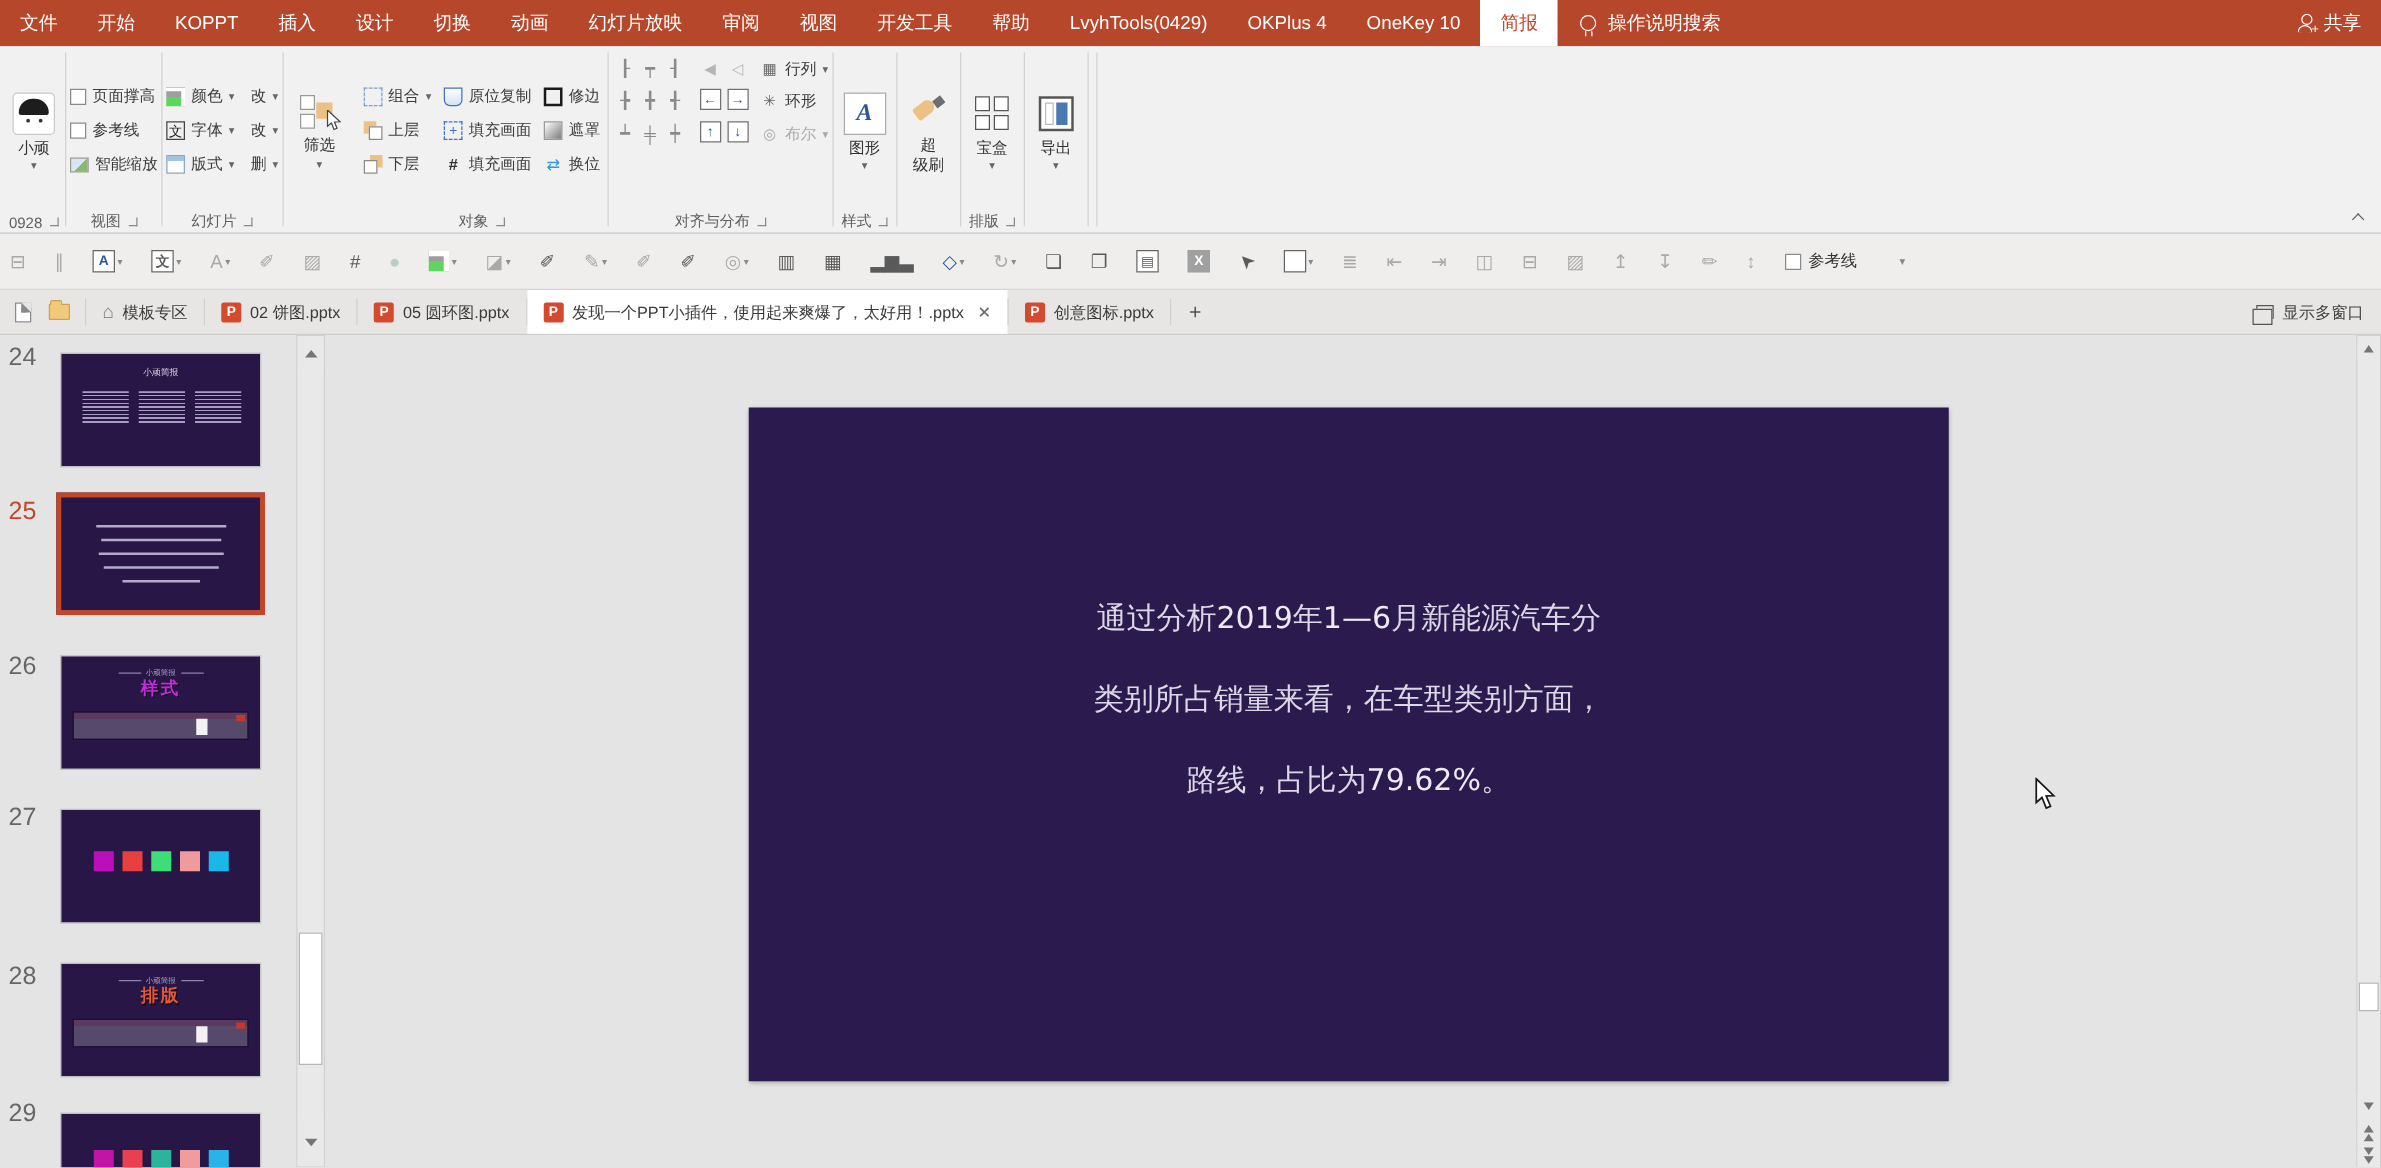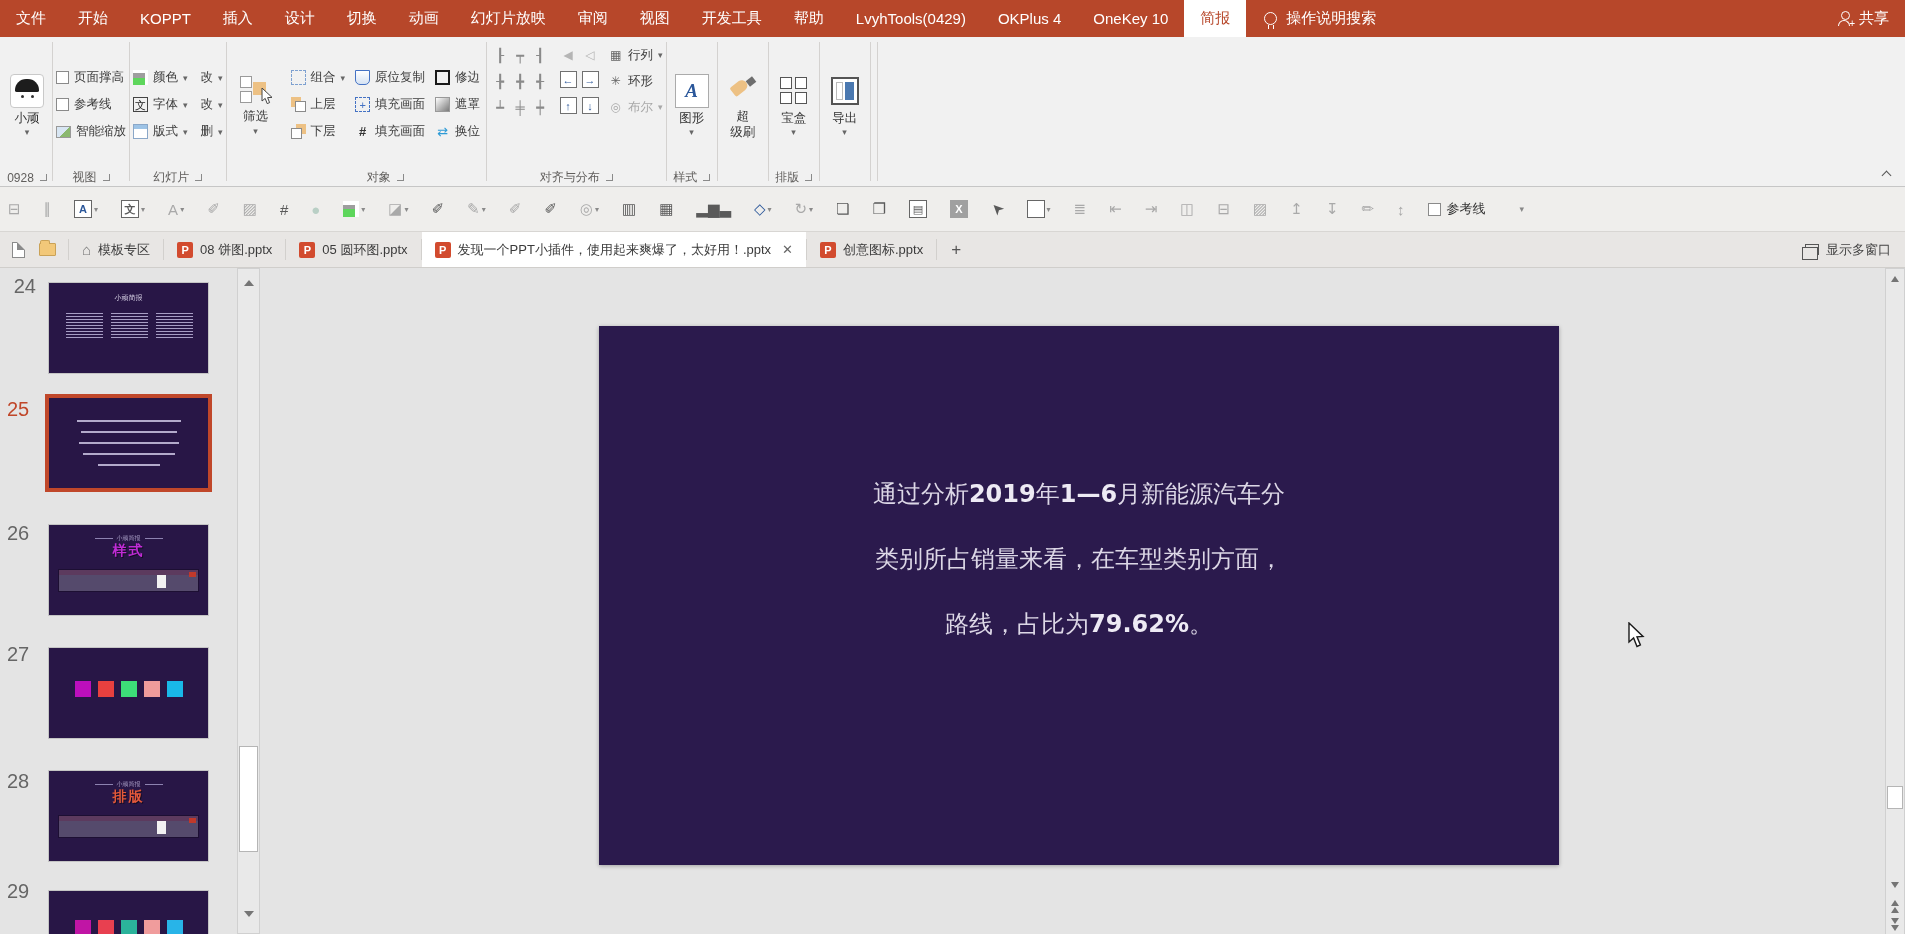--- a/index.html
+++ b/index.html
@@ -142,21 +142,21 @@
   .sbtn { position:absolute; left:0; right:0; display:grid; place-items:center; background:#e9e9e9; }
   .tri-up { width:0; height:0; border-left:5px solid transparent; border-right:5px solid transparent; border-bottom:6px solid #757575; }
   .tri-down { width:0; height:0; border-left:5px solid transparent; border-right:5px solid transparent; border-top:6px solid #757575; }
   .tri-s { border-left-width:4px; border-right-width:4px; }
   .sthumb { position:absolute; left:1px; right:1px; background:#fff; border:1px solid #b5b5b5; }
   .dbl { display:flex; flex-direction:column; gap:1px; align-items:center; }
 
   
   .slide { position:absolute; left:599px; top:58px; width:960px; height:539px; background:#2b1a4d; box-shadow:0 1px 4px rgba(0,0,0,.3); }
   .slide-text { position:absolute; left:0; right:0; top:136px; text-align:center; font-size:24px; line-height:65px; color:#dcd7e6; font-family:"DejaVu Sans","Liberation Sans",sans-serif; }
-  .slide-text .b { font-weight:bold; color:#edeaf4; }
+  .slide-text .b { font-weight:normal; color:#edeaf4; }
   .mouse-cursor { position:absolute; left:1628px; top:354px; }
 </style>
 </head>
 <body>
 
 <div class="titlebar">
   <div class="menu-tabs" id="menu-tabs">
       <div class="menu-tab">文件</div>
       <div class="menu-tab">开始</div>
       <div class="menu-tab">KOPPT</div>
@@ -598,21 +598,21 @@
   </div>
   <div class="db-sep"></div>
   <div id="doc-tabs" style="display:flex;align-items:stretch;">
       <div class="doc-tab">
         <span class="home-ic">⌂</span>
         <span>模板专区</span>
       </div>
       <div class="db-sep"></div>
       <div class="doc-tab">
         <span class="ppt-ic">P</span>
-        <span>08 饼图.pptx</span>
+        <span>02 饼图.pptx</span>
       </div>
       <div class="db-sep"></div>
       <div class="doc-tab">
         <span class="ppt-ic">P</span>
         <span>05 圆环图.pptx</span>
       </div>
       <div class="db-sep"></div>
       <div class="doc-tab active">
         <span class="ppt-ic">P</span>
         <span>发现一个PPT小插件，使用起来爽爆了，太好用！.pptx</span>
@@ -627,21 +627,21 @@
       <div class="tab-plus">+</div>
     </div>
   <div class="db-right">
     <span class="mw-ic"></span>
     <span>显示多窗口</span>
   </div>
 </div>
 
 <div class="canvas">
   <div id="thumbs">
-      <div class="tnum" style="top: 7px; text-align: right;">24</div>
+      <div class="tnum" style="top: 7px;">24</div>
       <div class="thumb" style="top: 15px;">
         <div class="t-title">小顽简报</div>
         <div class="t-cols">
           <div></div>
           <div></div>
           <div></div>
         </div>
       </div>
       <div class="tnum sel" style="top: 130px;">25</div>
       <div class="thumb sel" style="top: 126px;">

